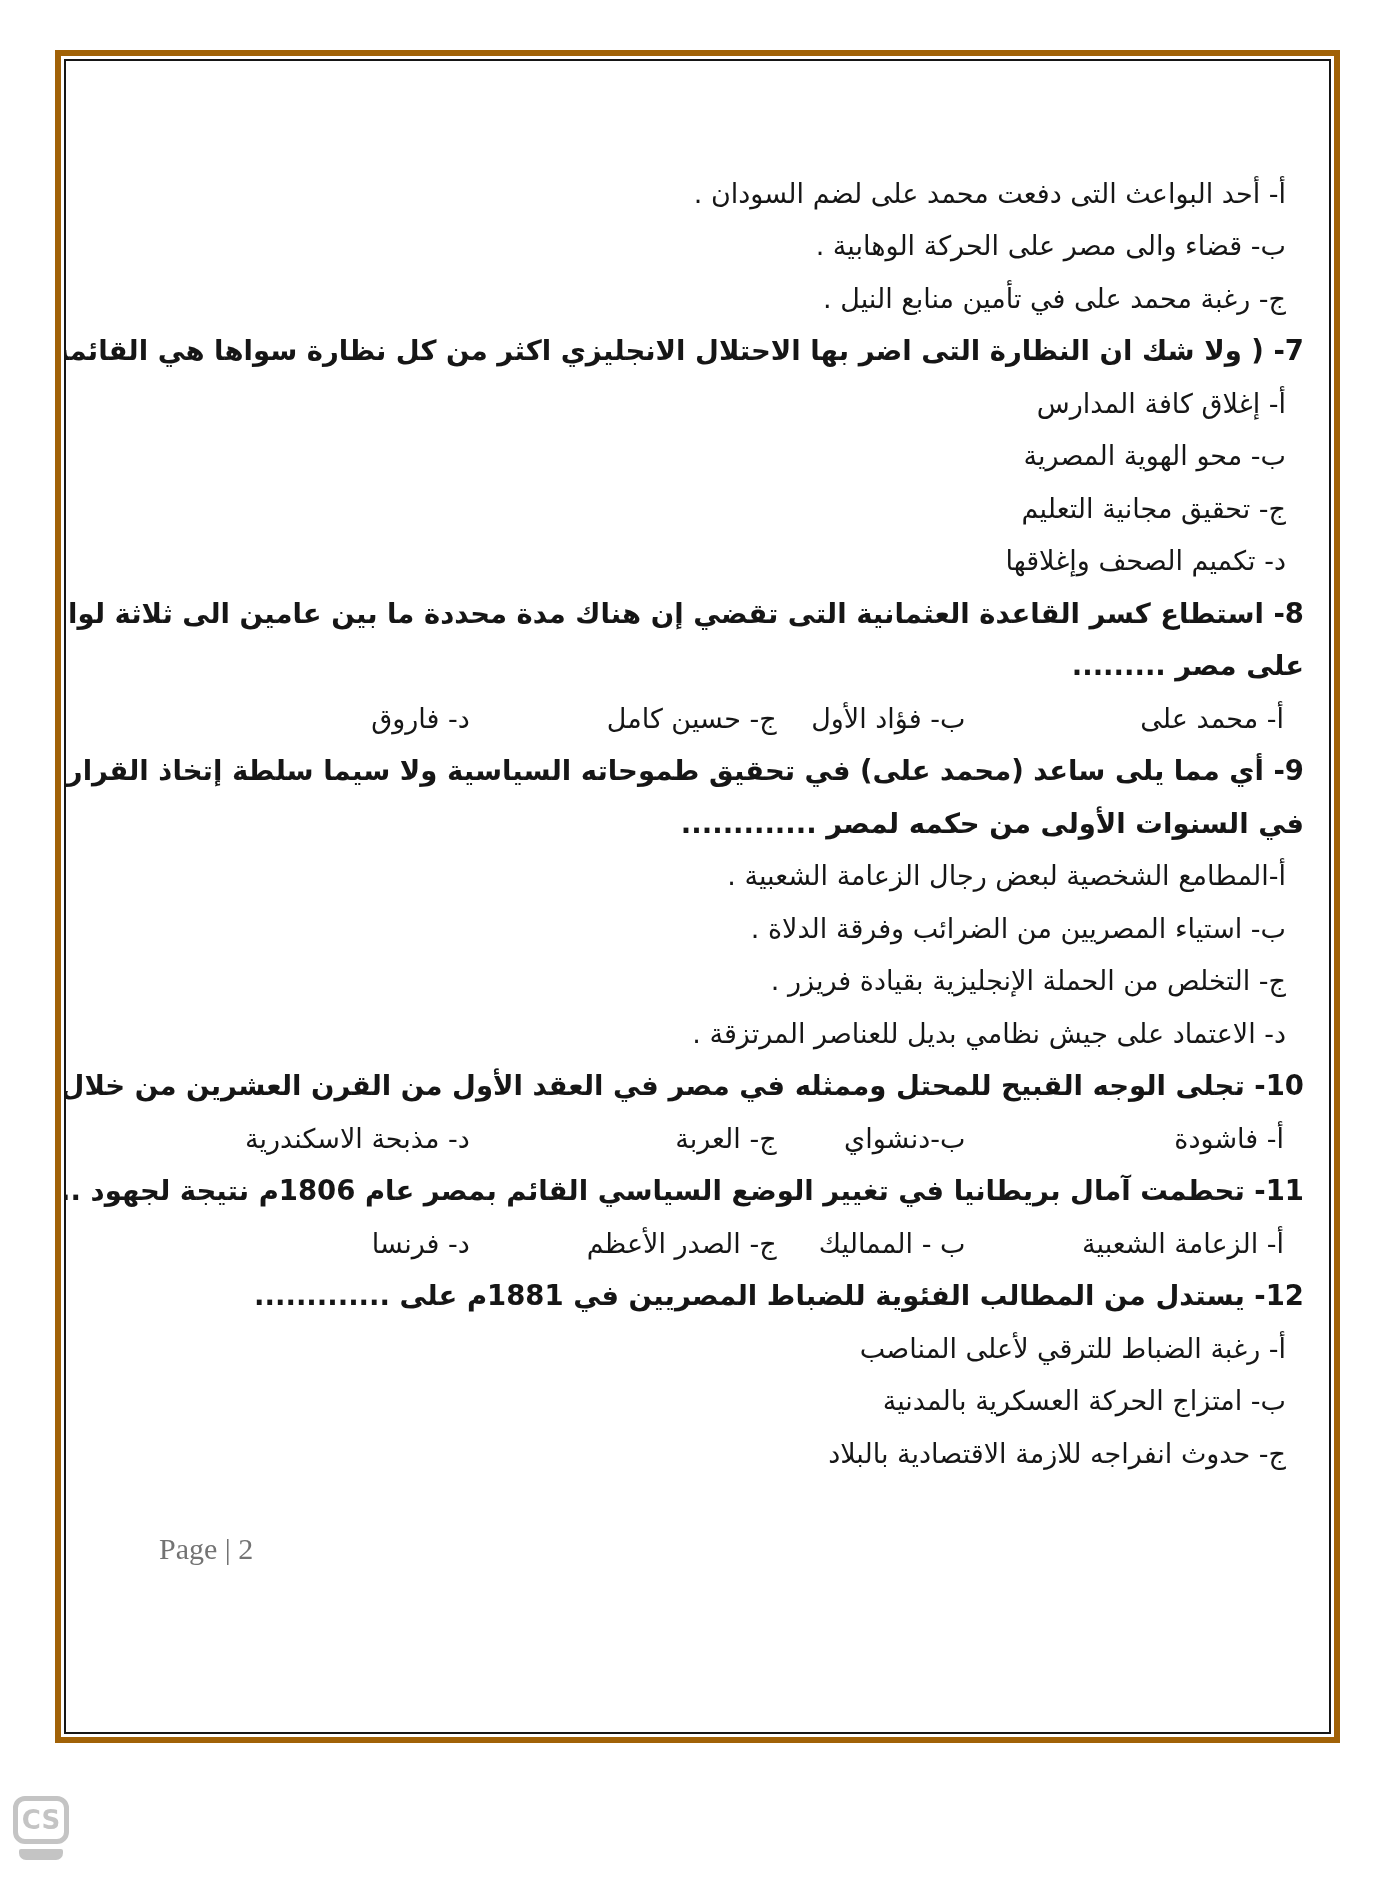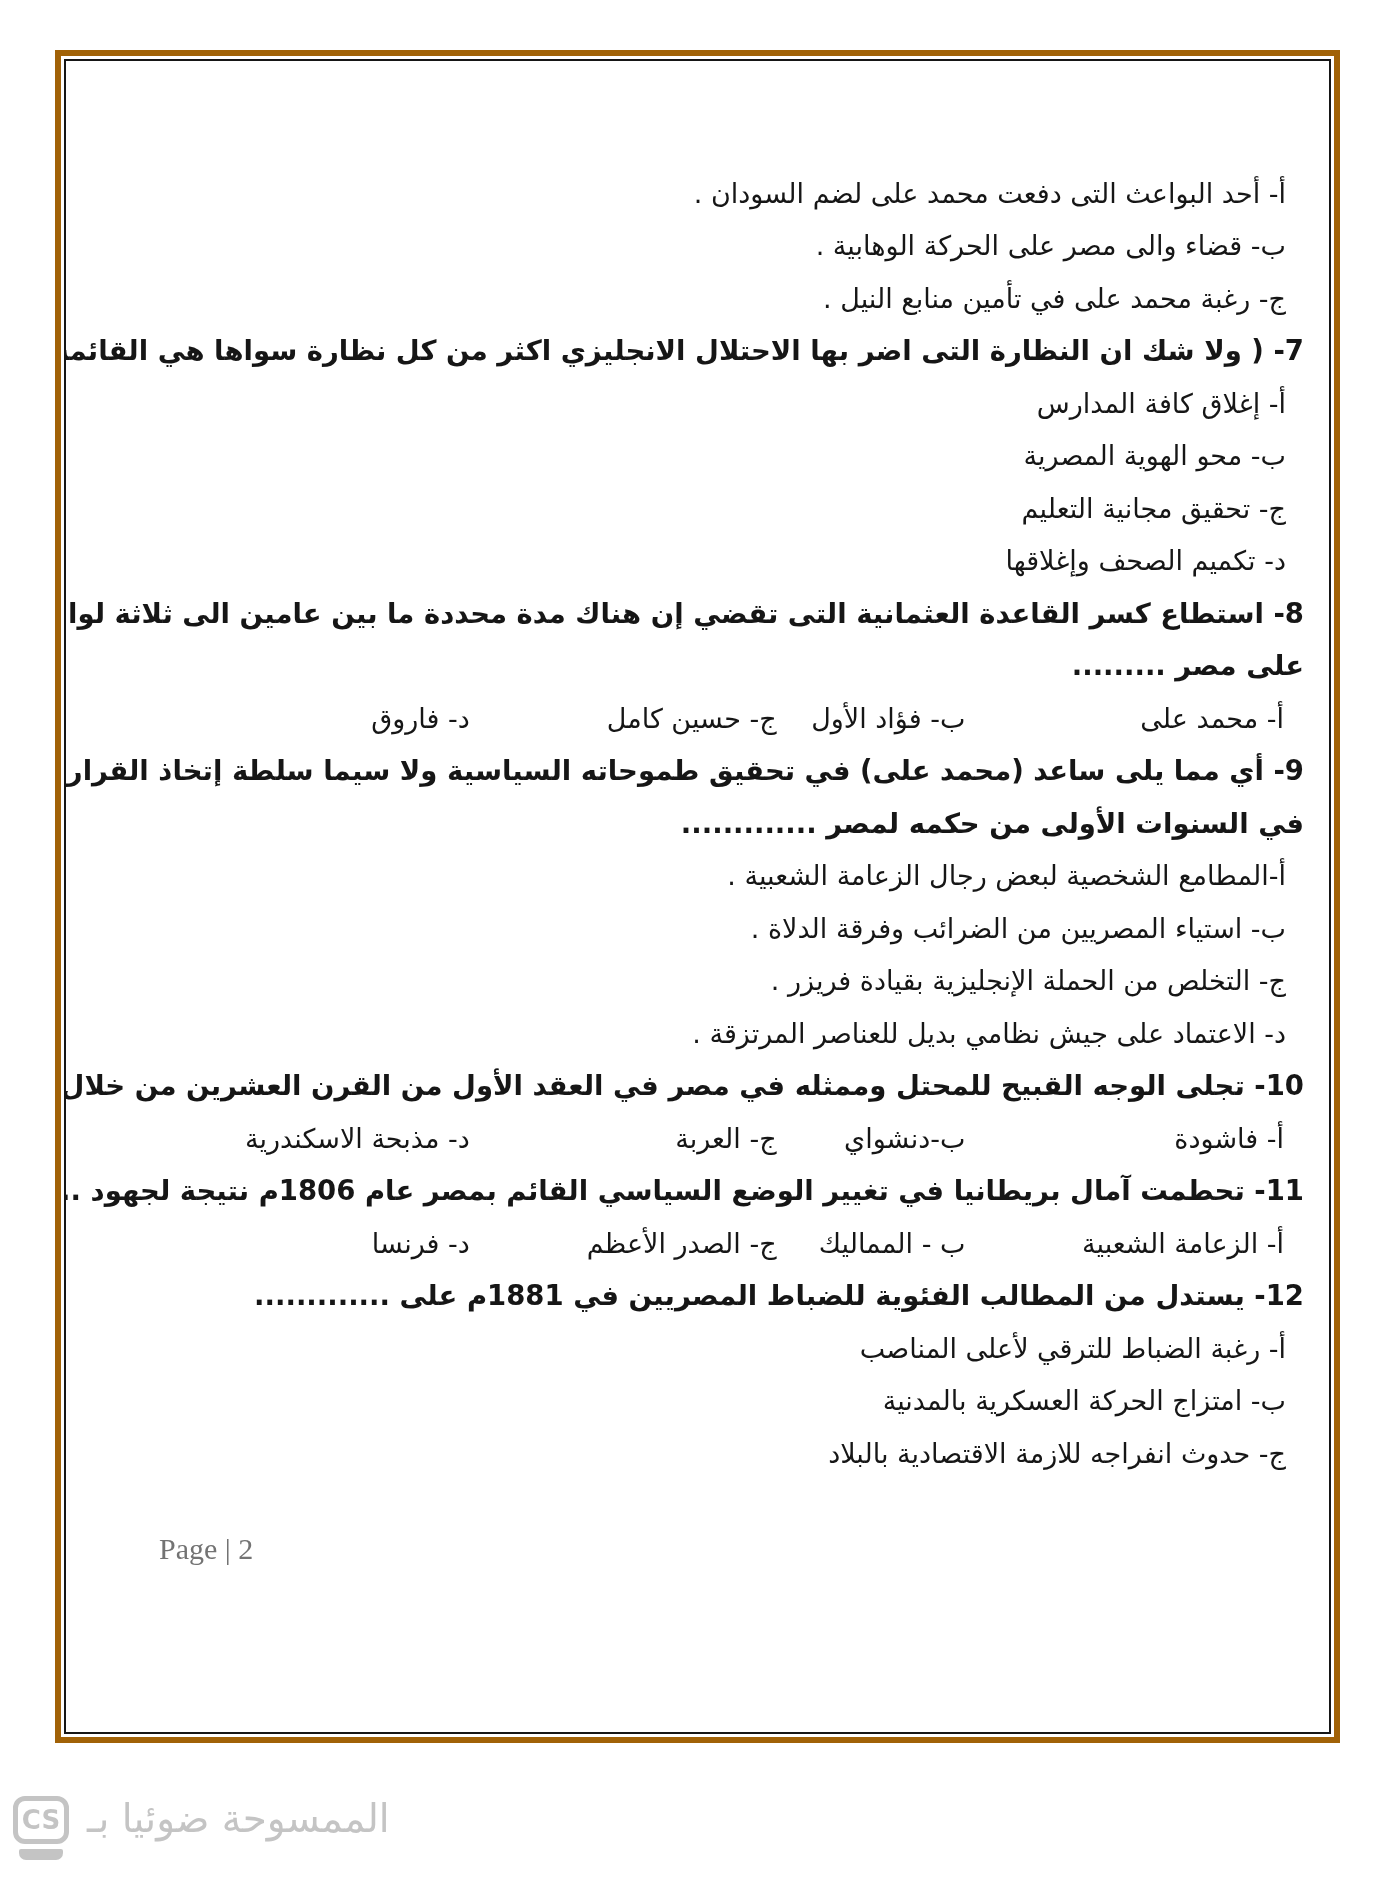--- a/index.html
+++ b/index.html
@@ -146,14 +146,13 @@
 
     </div>
   </div>
 </div>
 
 <div class="watermark">
   <div class="cs-logo">
     <div class="cs-box">CS</div>
     <div class="cs-tab"></div>
   </div>
-  <span class="cs-arabic">الممسوحة ضوئيا بـ</span>
 </div>
 
 </body></html>

